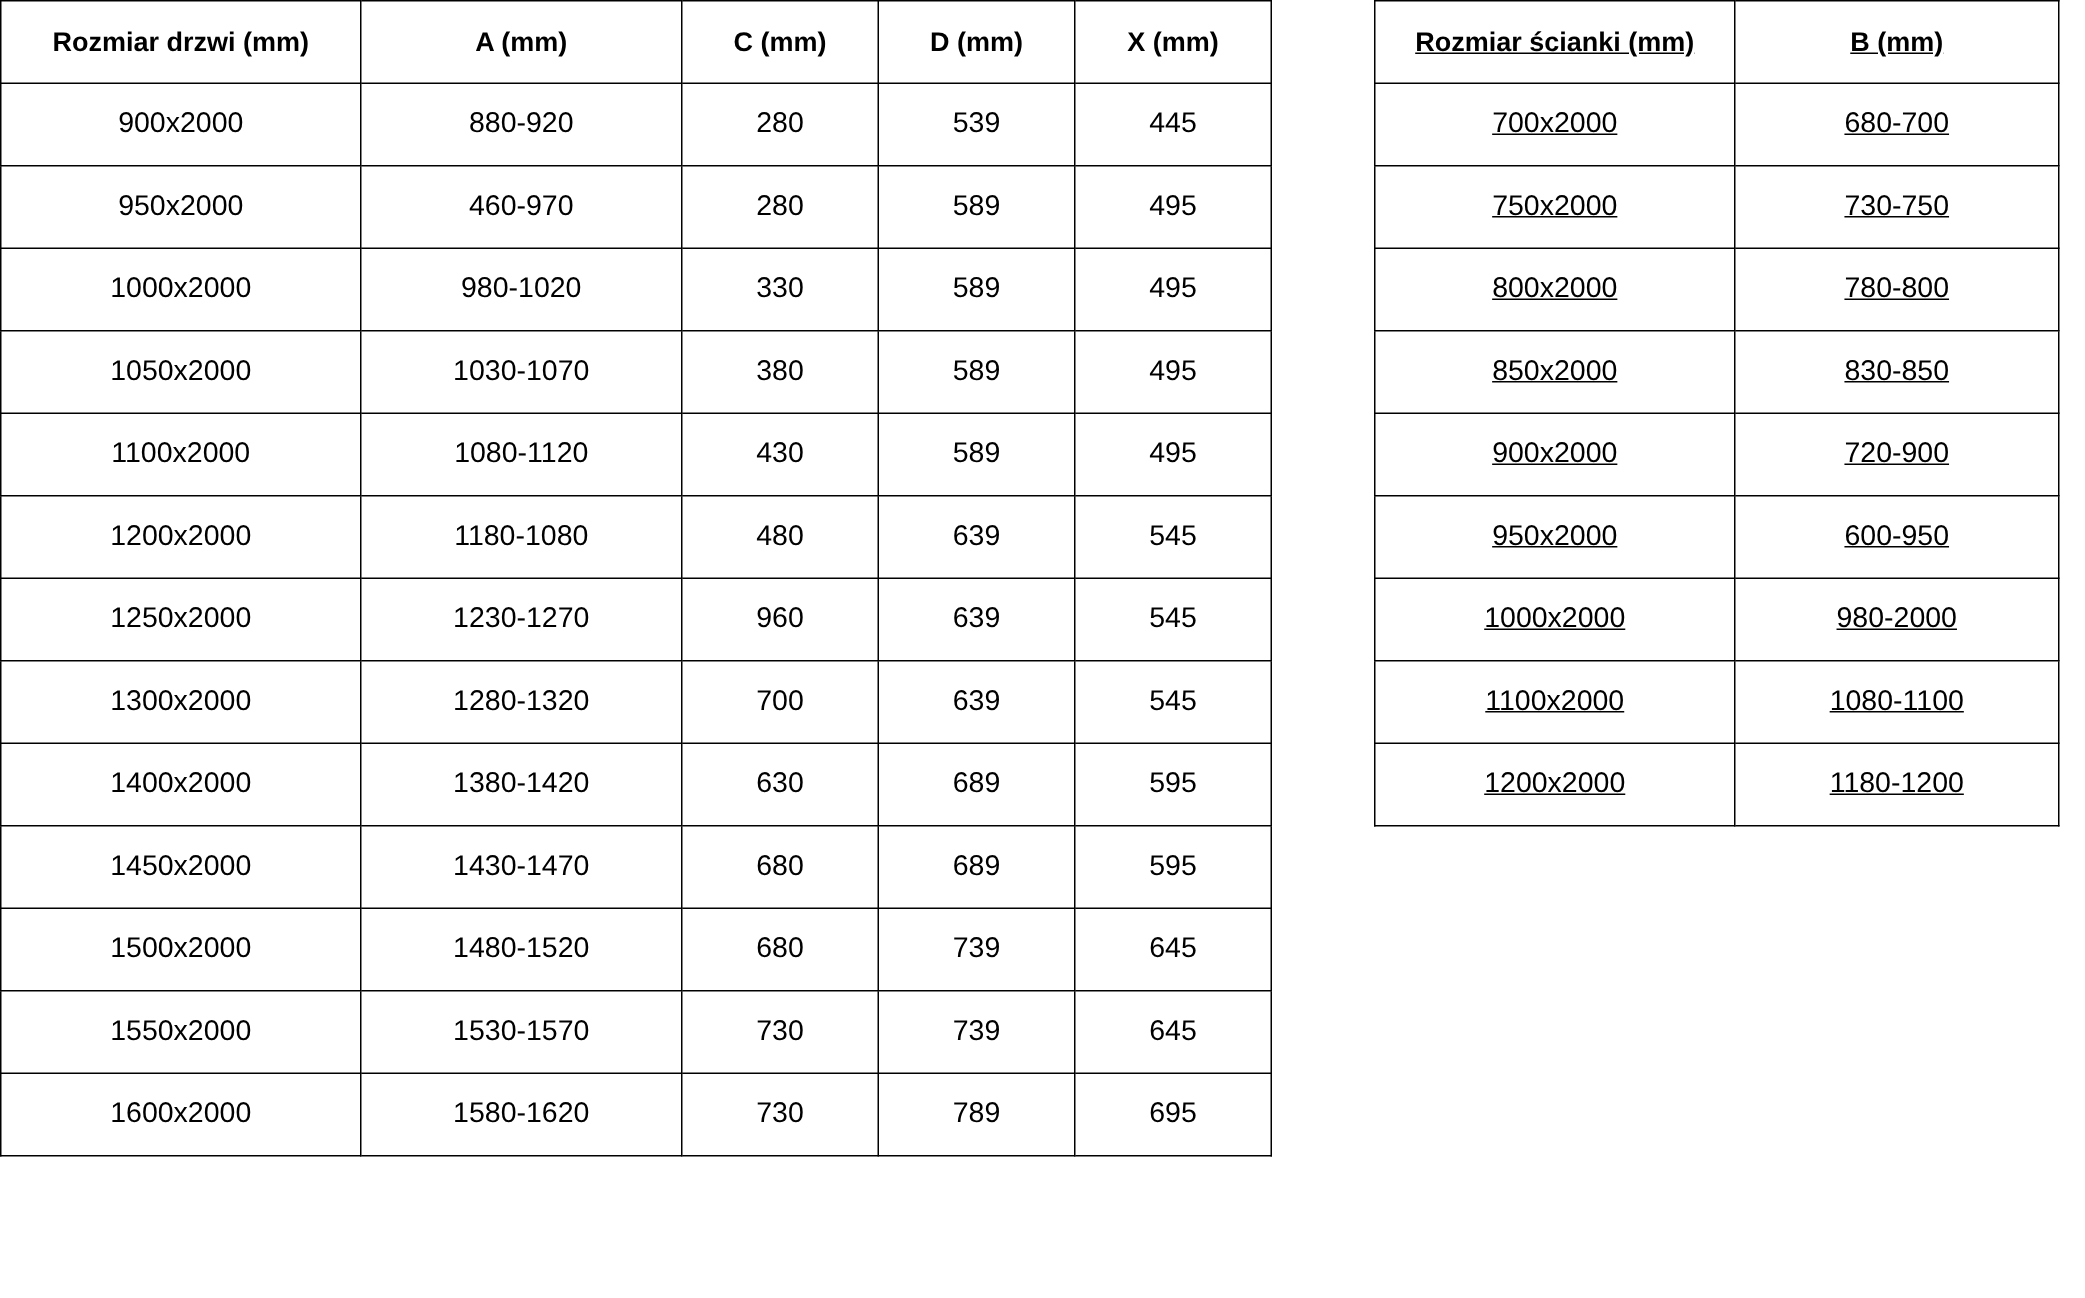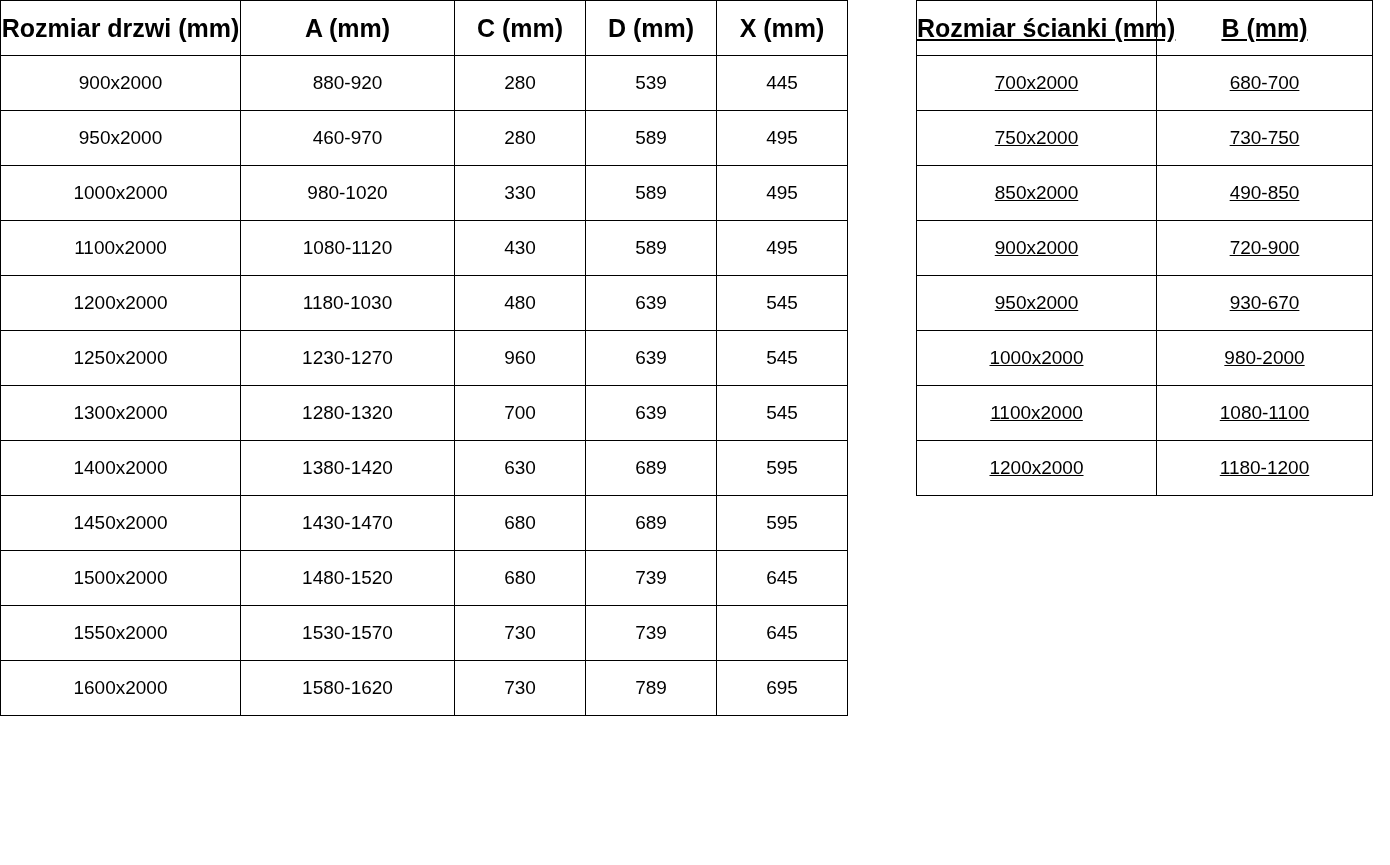--- a/index.html
+++ b/index.html
@@ -33,21 +33,21 @@
     vertical-align: middle;
     font-size: 19px;
     font-weight: normal;
     padding: 0;
     height: 54px;
     line-height: 54px;
     white-space: nowrap;
   }
   table.spec th {
     font-weight: bold;
-    font-size: 25px;
+    font-size: 18px;
   }
 
   
   #doors-table {
     position: absolute;
     left: 0px;
     top: 0px;
     width: 847px;
   }
   #doors-table col.c0 { width: 240px; }
@@ -105,29 +105,36 @@
         <td>495</td>
       </tr>
       <tr>
         <td>1000x2000</td>
         <td>980-1020</td>
         <td>330</td>
         <td>589</td>
         <td>495</td>
       </tr>
       <tr>
+        <td>1050x2000</td>
+        <td>1030-1070</td>
+        <td>380</td>
+        <td>589</td>
+        <td>495</td>
+      </tr>
+      <tr>
         <td>1100x2000</td>
         <td>1080-1120</td>
         <td>430</td>
         <td>589</td>
         <td>495</td>
       </tr>
       <tr>
         <td>1200x2000</td>
-        <td>1180-1030</td>
+        <td>1180-1080</td>
         <td>480</td>
         <td>639</td>
         <td>545</td>
       </tr>
       <tr>
         <td>1250x2000</td>
         <td>1230-1270</td>
         <td>960</td>
         <td>639</td>
         <td>545</td>
@@ -191,30 +198,34 @@
     <tbody>
       <tr>
         <td>700x2000</td>
         <td>680-700</td>
       </tr>
       <tr>
         <td>750x2000</td>
         <td>730-750</td>
       </tr>
       <tr>
+        <td>800x2000</td>
+        <td>780-800</td>
+      </tr>
+      <tr>
         <td>850x2000</td>
-        <td>490-850</td>
+        <td>830-850</td>
       </tr>
       <tr>
         <td>900x2000</td>
         <td>720-900</td>
       </tr>
       <tr>
         <td>950x2000</td>
-        <td>930-670</td>
+        <td>600-950</td>
       </tr>
       <tr>
         <td>1000x2000</td>
         <td>980-2000</td>
       </tr>
       <tr>
         <td>1100x2000</td>
         <td>1080-1100</td>
       </tr>
       <tr>

